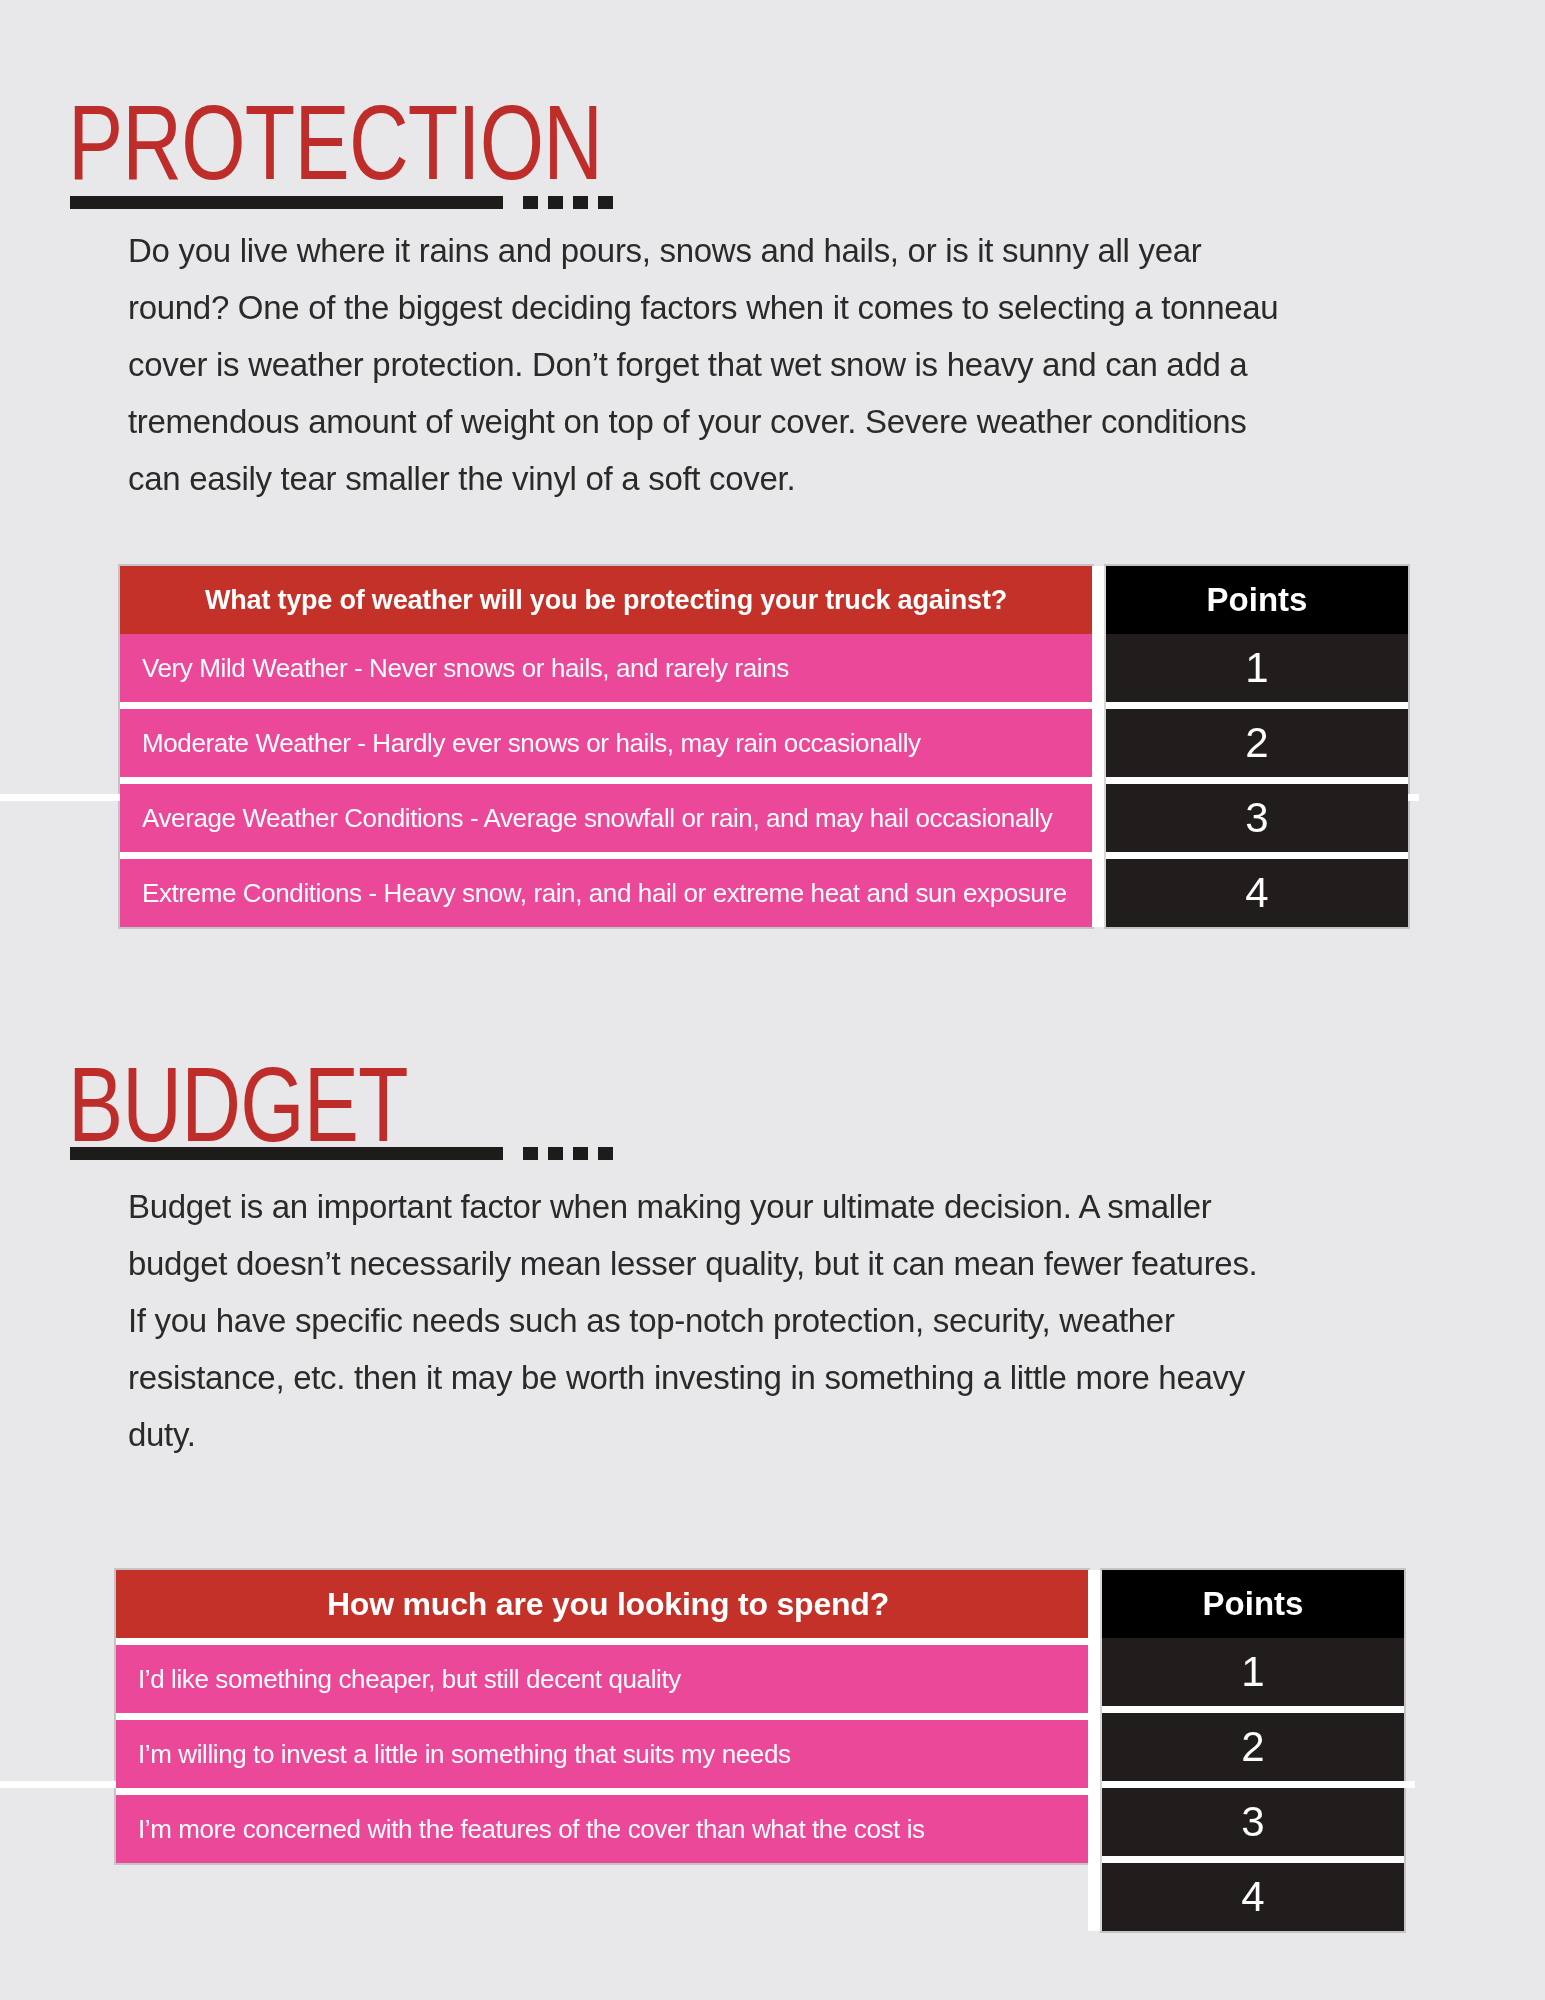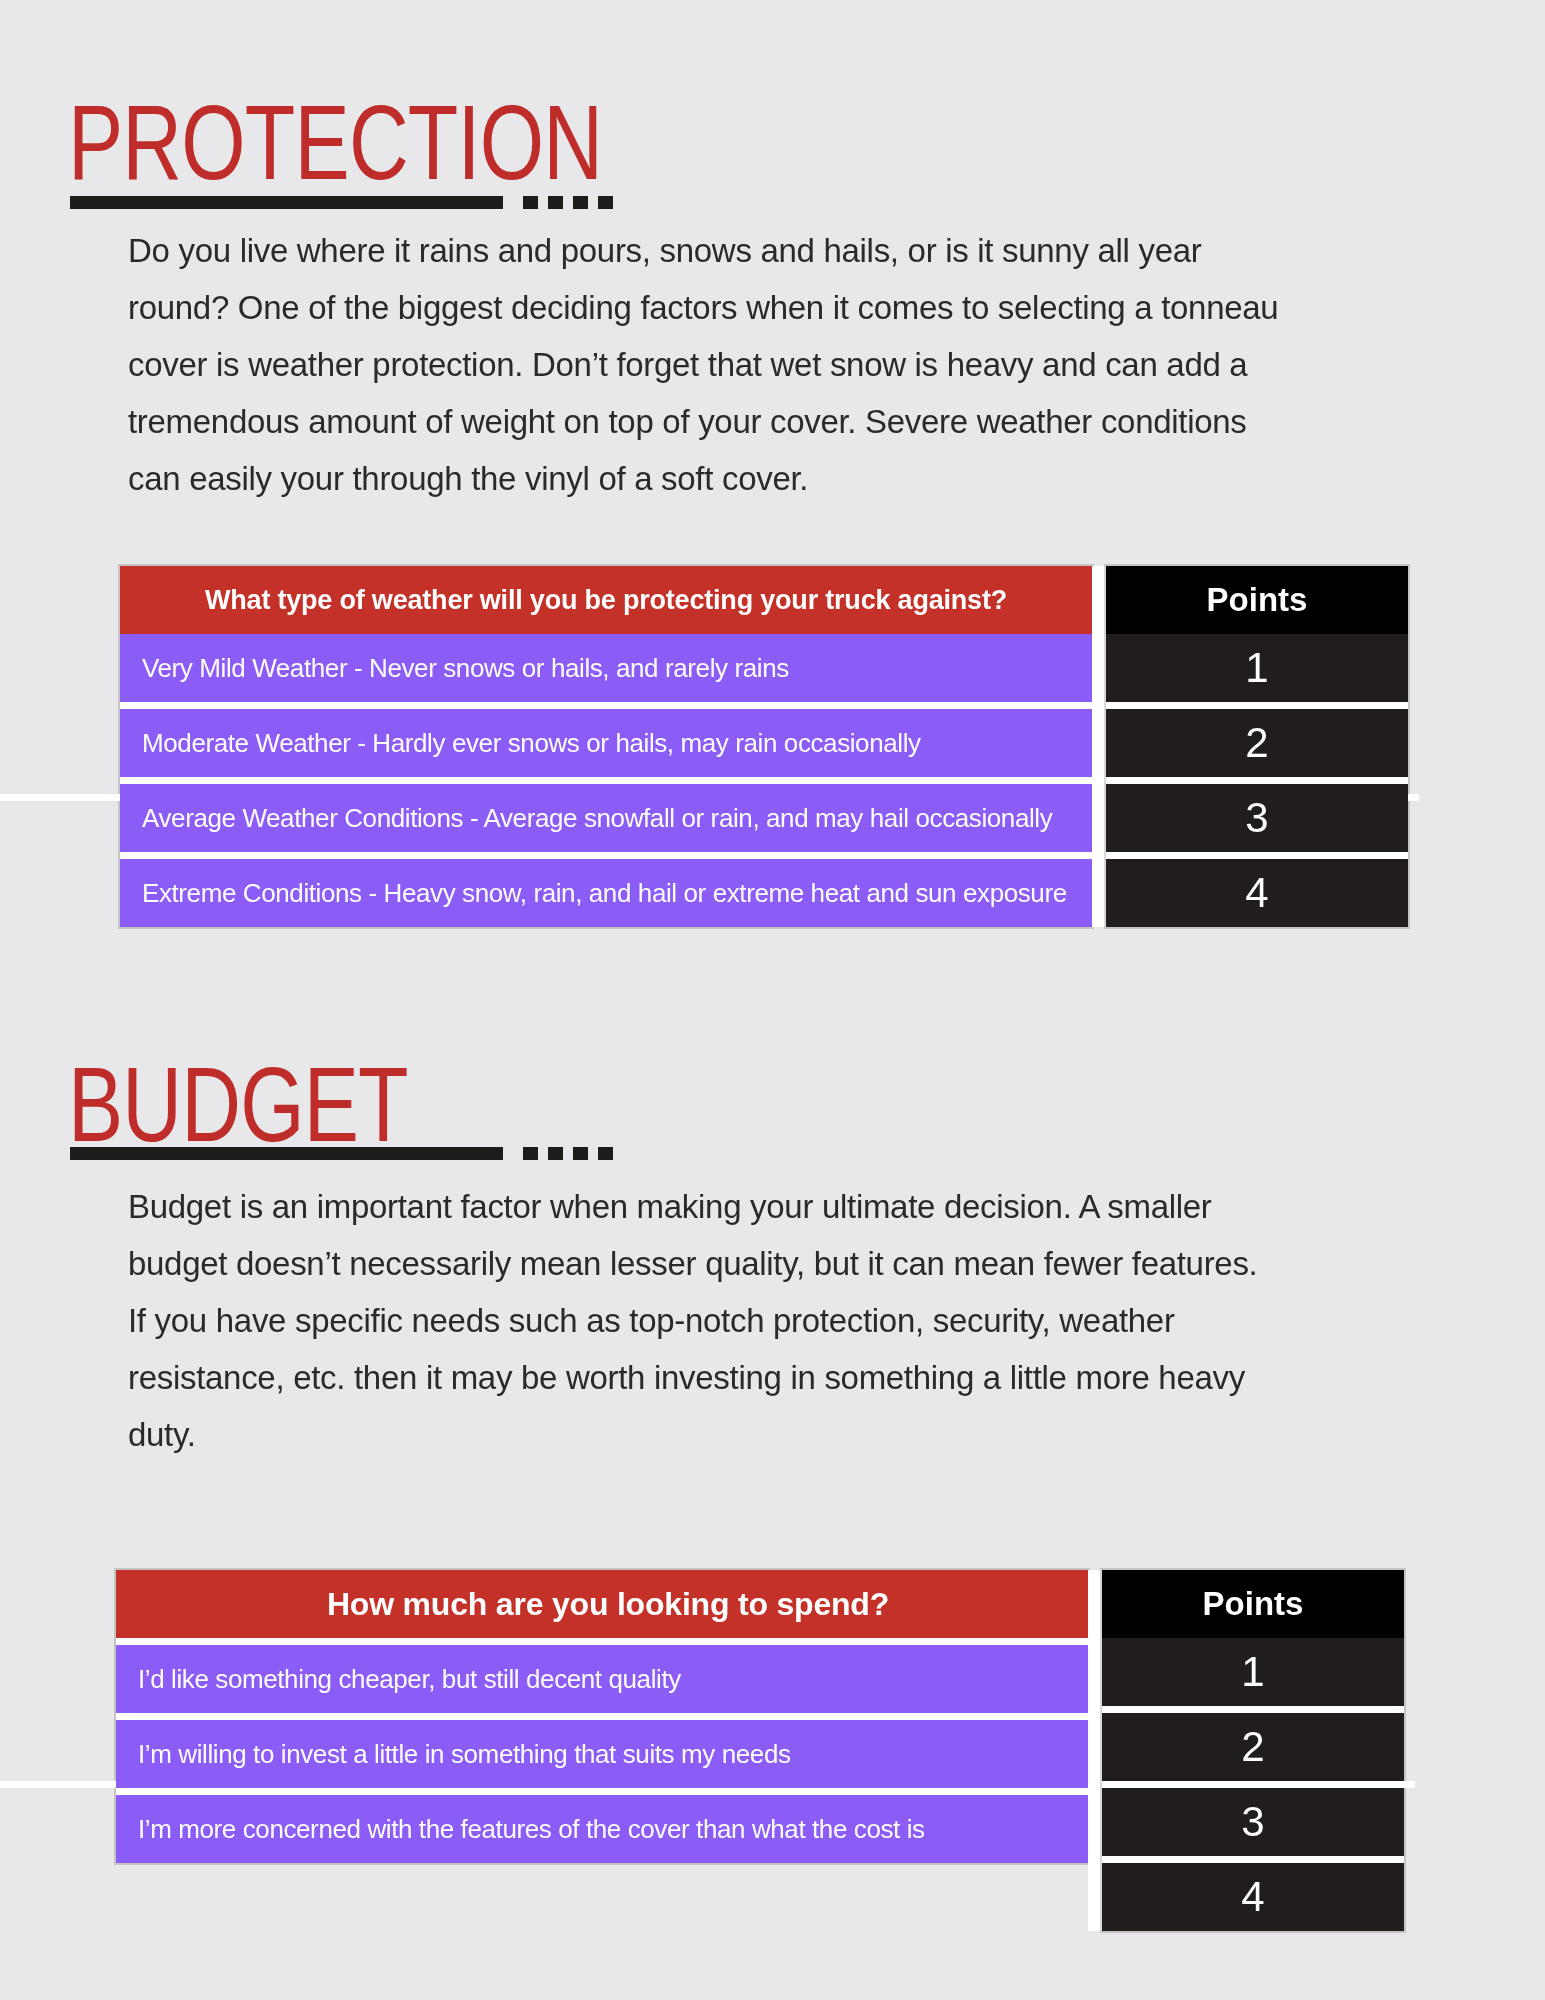--- a/index.html
+++ b/index.html
@@ -24,21 +24,21 @@
   .qtable{position:absolute;width:1288px;height:361px;}
   .qcol{position:absolute;left:0;top:0;width:972px;box-shadow:0 0 0 2px rgba(35,32,30,0.18);}
   .colgap{position:absolute;left:972px;top:0;width:14px;height:361px;background:#ffffff;}
   .pcol{position:absolute;left:986px;top:0;width:302px;box-shadow:0 0 0 2px rgba(35,32,30,0.18);}
   .qhead{height:68px;background:#c43129;color:#ffffff;display:flex;align-items:center;justify-content:center;
          font-weight:bold;font-size:27px;letter-spacing:-0.2px;text-align:center;}
   .qhead.big{font-size:32px;padding-left:12px;}
   .phead{height:68px;background:#000000;color:#ffffff;display:flex;align-items:center;justify-content:center;
          font-weight:bold;font-size:33px;}
   .sep{height:7px;background:#ffffff;}
-  .qrow{height:68px;background:#8b5cf6;color:#fdfdfd;display:flex;align-items:center;
+  .qrow{height:68px;background:#ec4899;color:#fdfdfd;display:flex;align-items:center;
         padding-left:22px;padding-right:12px;font-size:26px;letter-spacing:-0.4px;white-space:nowrap;}
   .prow{height:68px;background:#201d1c;color:#fdfdfd;display:flex;align-items:center;justify-content:center;
         font-size:42px;}
   .notch{position:absolute;background:#ffffff;height:7px;}
 </style>
 </head>
 <body>
 
 <div class="page">
 
@@ -49,21 +49,21 @@
     <div class="ul-dash"></div>
     <div class="ul-dash"></div>
     <div class="ul-dash"></div>
   </div>
 
   <div class="para" style="top:197px;">
     <div>Do you live where it rains and pours, snows and hails, or is it sunny all year</div>
     <div>round? One of the biggest deciding factors when it comes to selecting a tonneau</div>
     <div>cover is weather protection. Don’t forget that wet snow is heavy and can add a</div>
     <div>tremendous amount of weight on top of your cover. Severe weather conditions</div>
-    <div>can easily your through the vinyl of a soft cover.</div>
+    <div>can easily tear smaller the vinyl of a soft cover.</div>
   </div>
 
   <div class="qtable" style="left:120px;top:541px;">
     <div class="qcol">
       <div class="qhead">What type of weather will you be protecting  your truck against?</div>
       <div class="qrow">Very Mild Weather - Never snows or hails, and rarely rains</div>
       <div class="sep"></div>
       <div class="qrow">Moderate Weather - Hardly ever snows or hails, may rain occasionally</div>
       <div class="sep"></div>
       <div class="qrow">Average Weather Conditions - Average snowfall or rain, and may hail occasionally</div>

